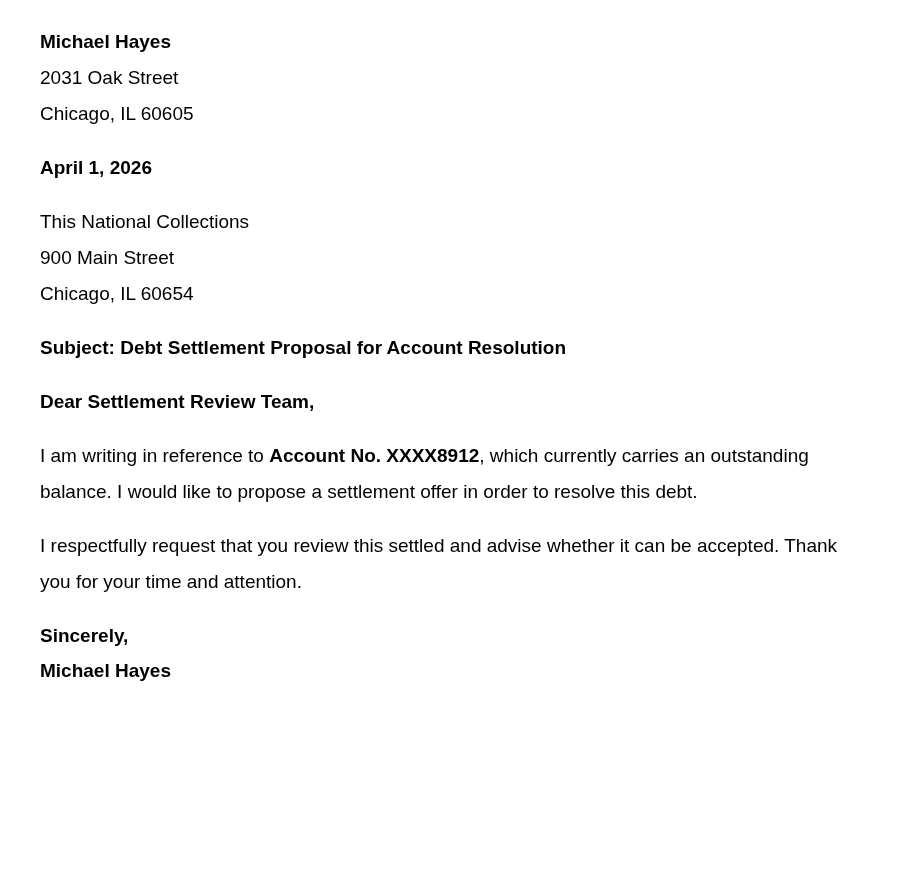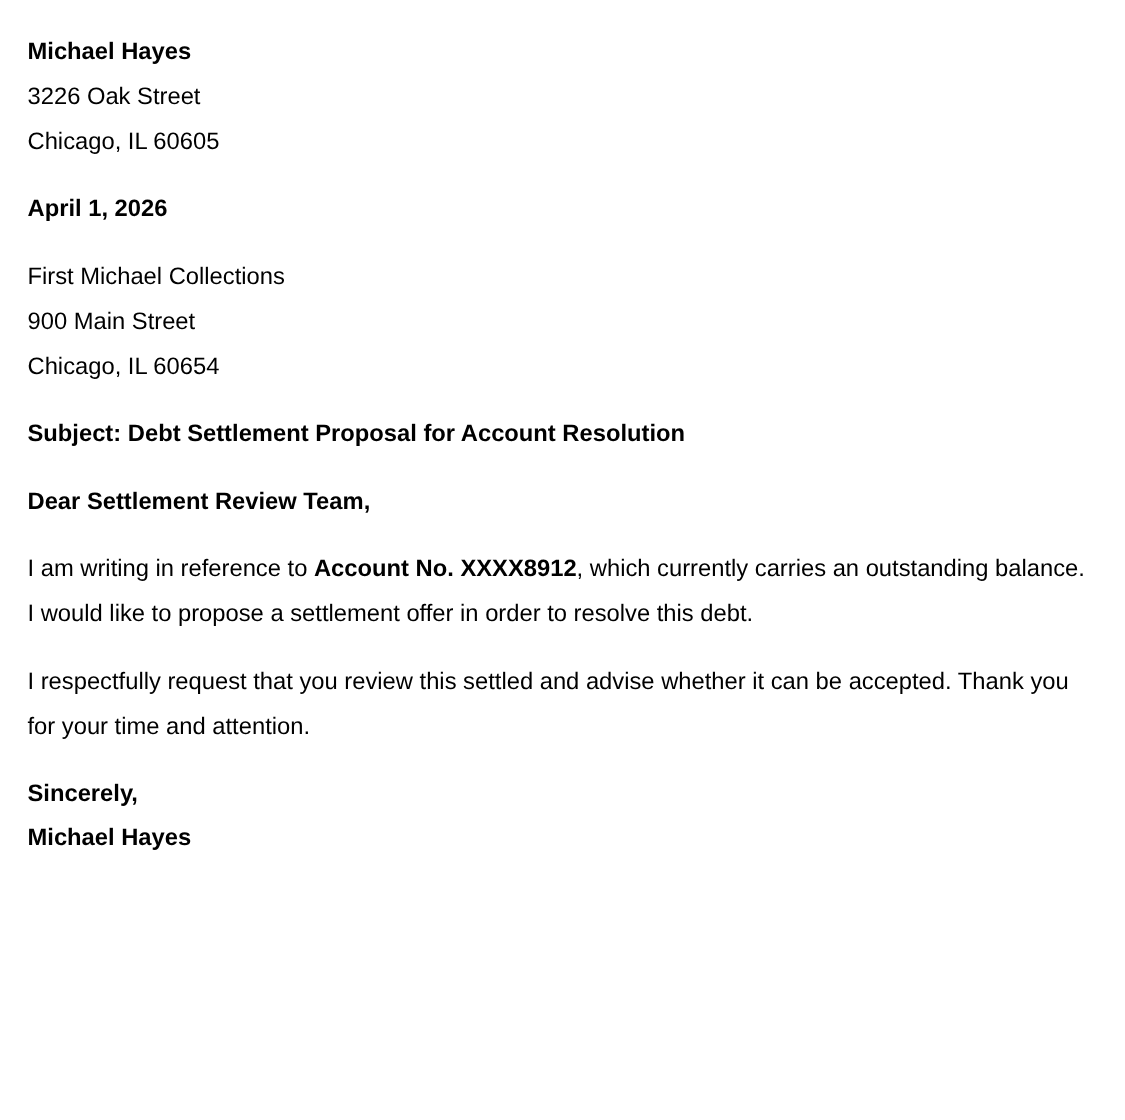--- a/index.html
+++ b/index.html
@@ -11,21 +11,21 @@
     width: 900px;
     height: 896px;
     font-family: "Liberation Sans", sans-serif;
     color: #000000;
     -webkit-font-smoothing: antialiased;
   }
   .page {
     box-sizing: border-box;
     width: 900px;
     min-height: 896px;
-    padding: 24px 30px 20px 22px;
+    padding: 24px 30px 20px 40px;
     background: #ffffff;
   }
   .block {
     margin: 0 0 18px 0;
   }
   .line {
     font-size: 19px;
     line-height: 36px;
     white-space: pre-wrap;
   }
@@ -44,30 +44,30 @@
     line-height: 35px;
   }
 </style>
 </head>
 <body>
 
 <div class="page">
 
   <div class="block">
     <div class="line bold">Michael Hayes</div>
-    <div class="line">3226 Oak Street</div>
+    <div class="line">2031 Oak Street</div>
     <div class="line">Chicago, IL 60605</div>
   </div>
 
   <div class="block">
     <div class="line bold">April 1, 2026</div>
   </div>
 
   <div class="block">
-    <div class="line">First Michael Collections</div>
+    <div class="line">This National Collections</div>
     <div class="line">900 Main Street</div>
     <div class="line">Chicago, IL 60654</div>
   </div>
 
   <div class="block">
     <div class="line bold">Subject: Debt Settlement Proposal for Account Resolution</div>
   </div>
 
   <div class="block">
     <div class="line bold">Dear Settlement Review Team,</div>

